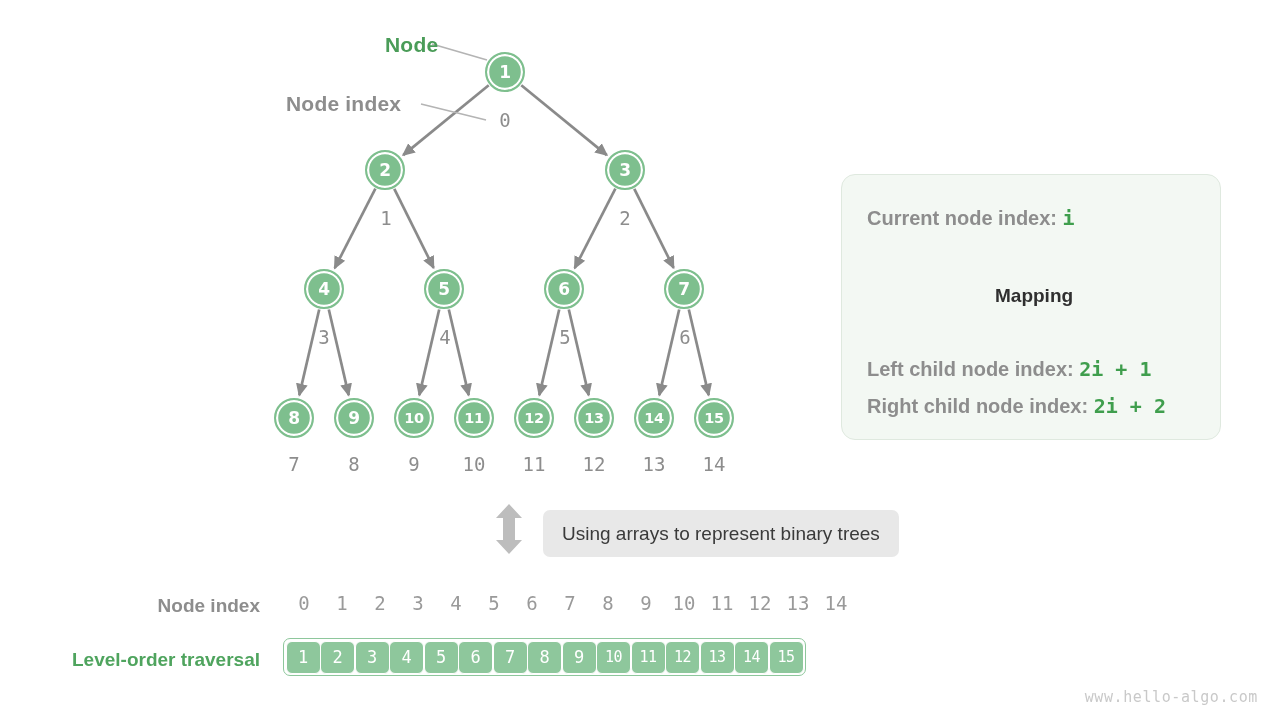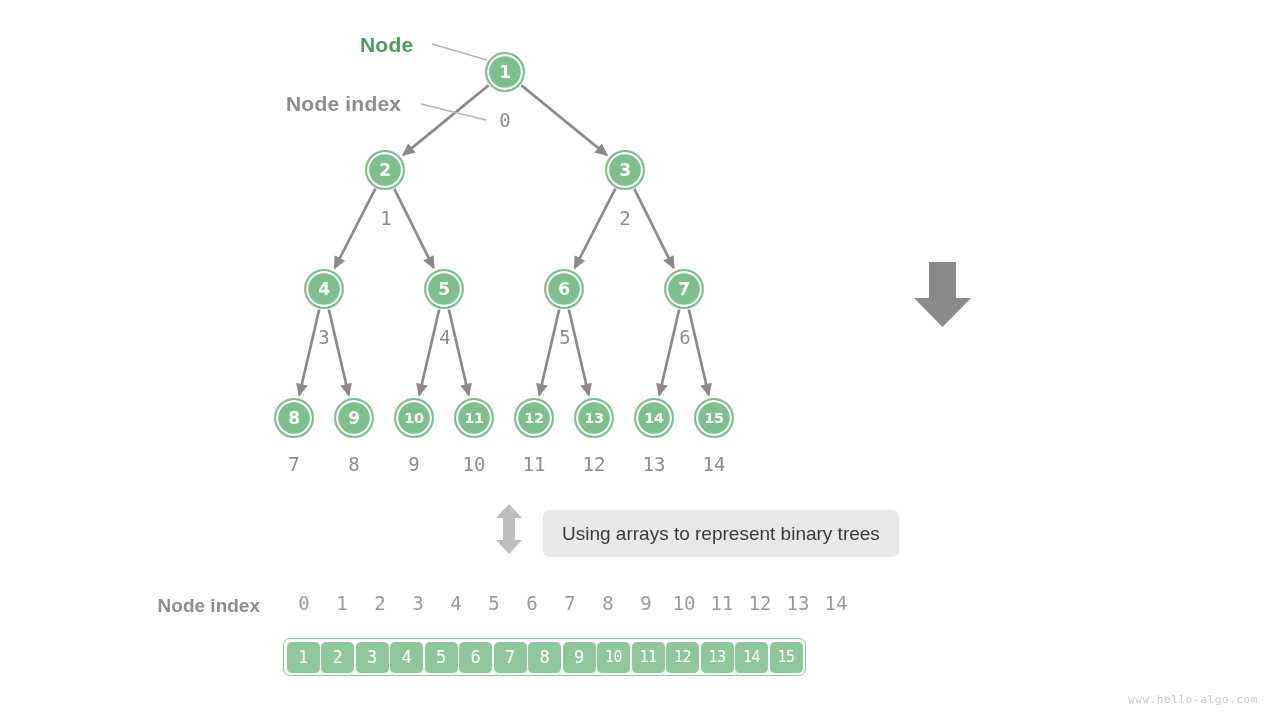--- a/index.html
+++ b/index.html
@@ -31,20 +31,21 @@
   .lbl {
     position: absolute;
     white-space: nowrap;
     line-height: 1;
   }
   .lbl-node {
     font-size: 21px;
     font-weight: bold;
     color: #4a9c58;
     letter-spacing: .2px;
+    margin-left: 25px;
   }
   .lbl-nodeindex {
     font-size: 21px;
     font-weight: bold;
     color: #8d8d8d;
     letter-spacing: .2px;
   }
   .idx {
     position: absolute;
     font-family: "DejaVu Sans Mono", monospace;
@@ -185,21 +186,21 @@
     line-height: 1;
   }
   .cell.w2 span { font-size: 15px; letter-spacing: -0.6px; }
 
   
   #watermark {
     position: absolute;
     right: 22px;
     bottom: 14px;
     font-family: "DejaVu Sans Mono", monospace;
-    font-size: 11px;
+    font-size: 15px;
     color: #c9c9c9;
     letter-spacing: .6px;
     white-space: nowrap;
   }
 </style>
 </head>
 <body>
 
 <div id="stage">
 
@@ -299,26 +300,42 @@
       <div class="node small" style="left: 634px; top: 398px;">
         <span>14</span>
       </div>
       <div class="idx" style="left: 629px; top: 455px; width: 50px;">13</div>
       <div class="node small" style="left: 694px; top: 398px;">
         <span>15</span>
       </div>
       <div class="idx" style="left: 689px; top: 455px; width: 50px;">14</div>
     </div>
 
+  <div id="panel">
+    <div class="panel-line" style="left:25px; top:33px;">
+      <span>Current node index: </span><span class="val">i</span>
+    </div>
+
+    <div class="panel-mapping" style="left:153px; top:111px;">Mapping</div>
+
+    <div class="panel-line" style="left:25px; top:184px;">
+      <span>Left child node index: </span><span class="val">2i + 1</span>
+    </div>
+
+    <div class="panel-line" style="left:25px; top:221px;">
+      <span>Right child node index: </span><span class="val">2i + 2</span>
+    </div>
+  </div>
 
   <div id="pill">
     <span>Using arrays to represent binary trees</span>
   </div>
 
   <div class="row-label grey" style="left:0px; width:260px; top:596px;">Node index</div>
+  <div class="row-label green" style="left:0px; width:260px; top:650px;">Level-order traversal</div>
 
   <div id="array-indices">
       <div class="arrnum" style="left: 285px; top: 594px; width: 38px;">0</div>
       <div class="arrnum" style="left: 323px; top: 594px; width: 38px;">1</div>
       <div class="arrnum" style="left: 361px; top: 594px; width: 38px;">2</div>
       <div class="arrnum" style="left: 399px; top: 594px; width: 38px;">3</div>
       <div class="arrnum" style="left: 437px; top: 594px; width: 38px;">4</div>
       <div class="arrnum" style="left: 475px; top: 594px; width: 38px;">5</div>
       <div class="arrnum" style="left: 513px; top: 594px; width: 38px;">6</div>
       <div class="arrnum" style="left: 551px; top: 594px; width: 38px;">7</div>

